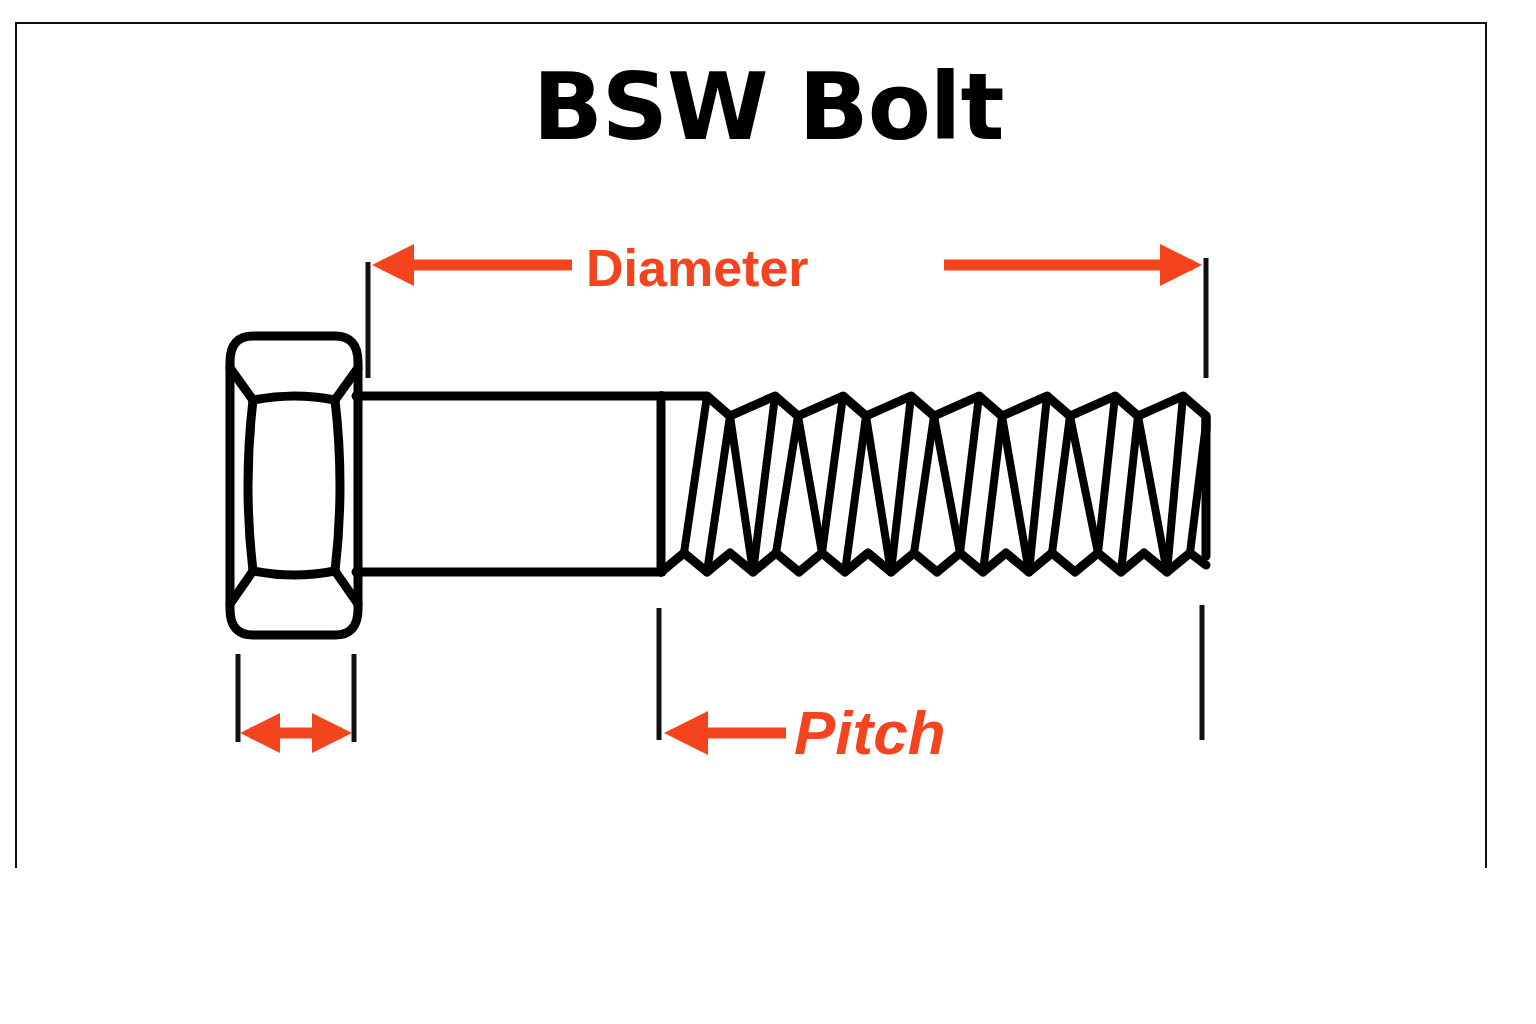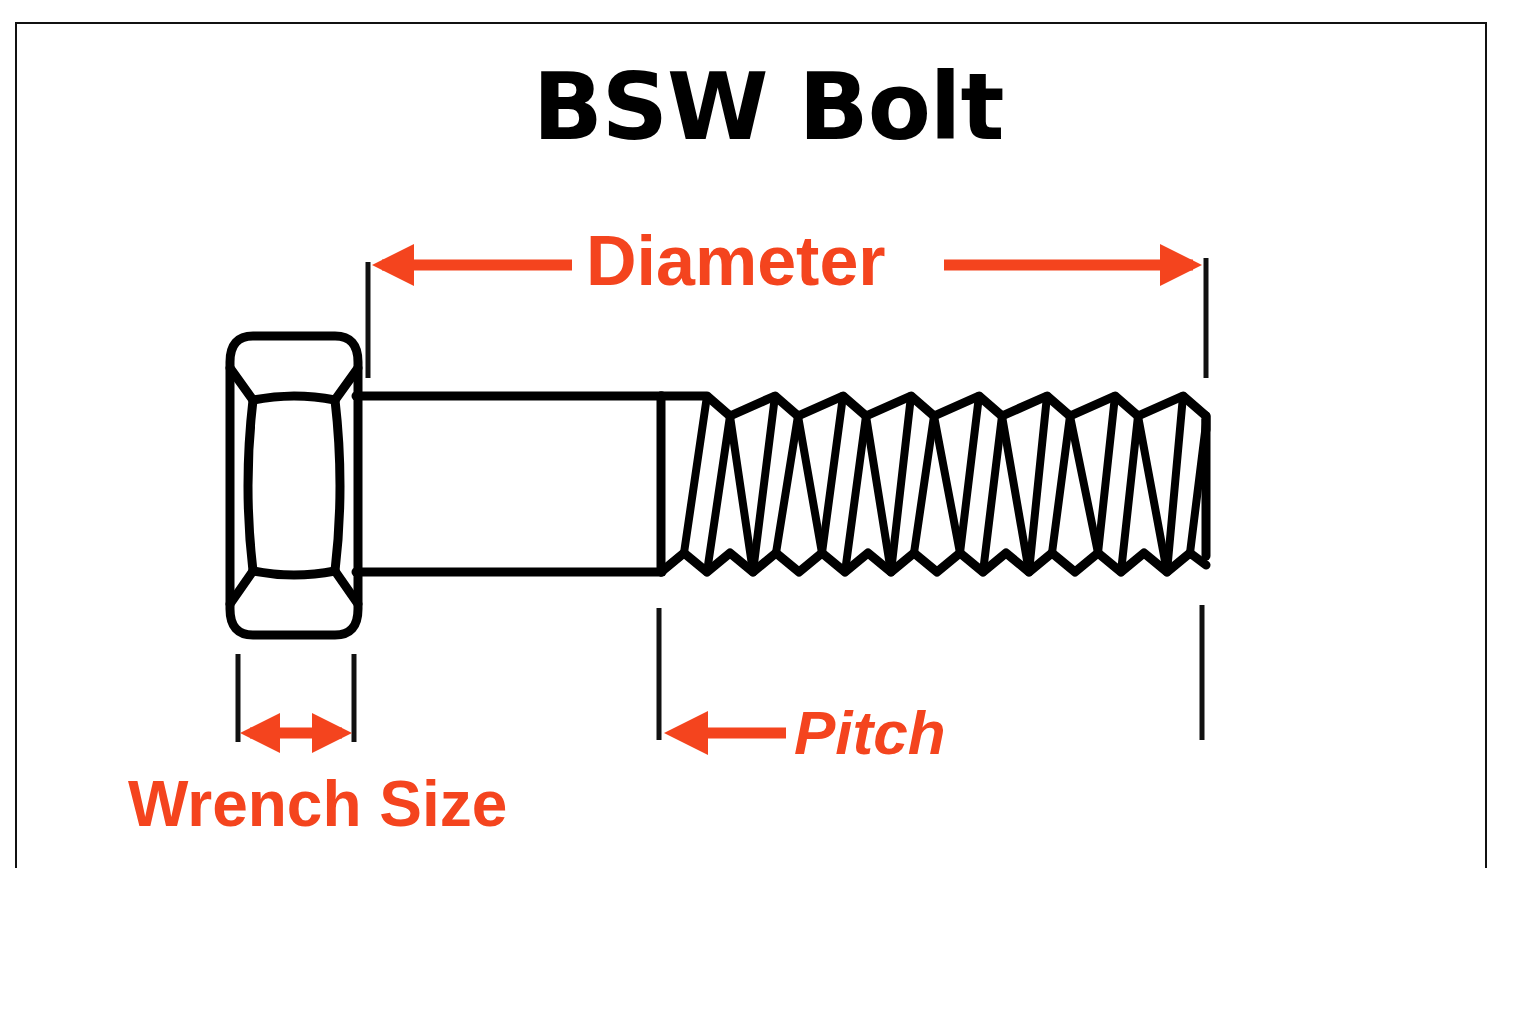--- a/index.html
+++ b/index.html
@@ -52,22 +52,22 @@
   .lbl {
     position: absolute;
     font-family: "Liberation Sans", sans-serif;
     font-weight: bold;
     color: #F4441E;
     white-space: nowrap;
     line-height: 1.0;
   }
   #label-diameter {
     left: 586px;
-    top: 226px;
-    font-size: 70px;
+    top: 242px;
+    font-size: 52px;
   }
   #label-pitch {
     left: 794px;
     top: 702px;
     font-size: 62px;
     font-style: italic;
   }
   #label-wrench {
     left: 128px;
     top: 772px;
@@ -243,18 +243,17 @@
         <polygon points="240,733 280,713 280,753" stroke="none"></polygon>
         <polygon points="352,733 312,713 312,753" stroke="none"></polygon>
       </g>
     </g>
   </svg>
 
   <div class="lbl" id="label-diameter">Diameter</div>
 
   <div class="lbl" id="label-pitch">Pitch</div>
 
-  <div class="lbl" id="label-wrench">Wrench Size</div>
 
   <div id="caption">BSW Bolt</div>
 
 
 </div>
 
 </body></html>

